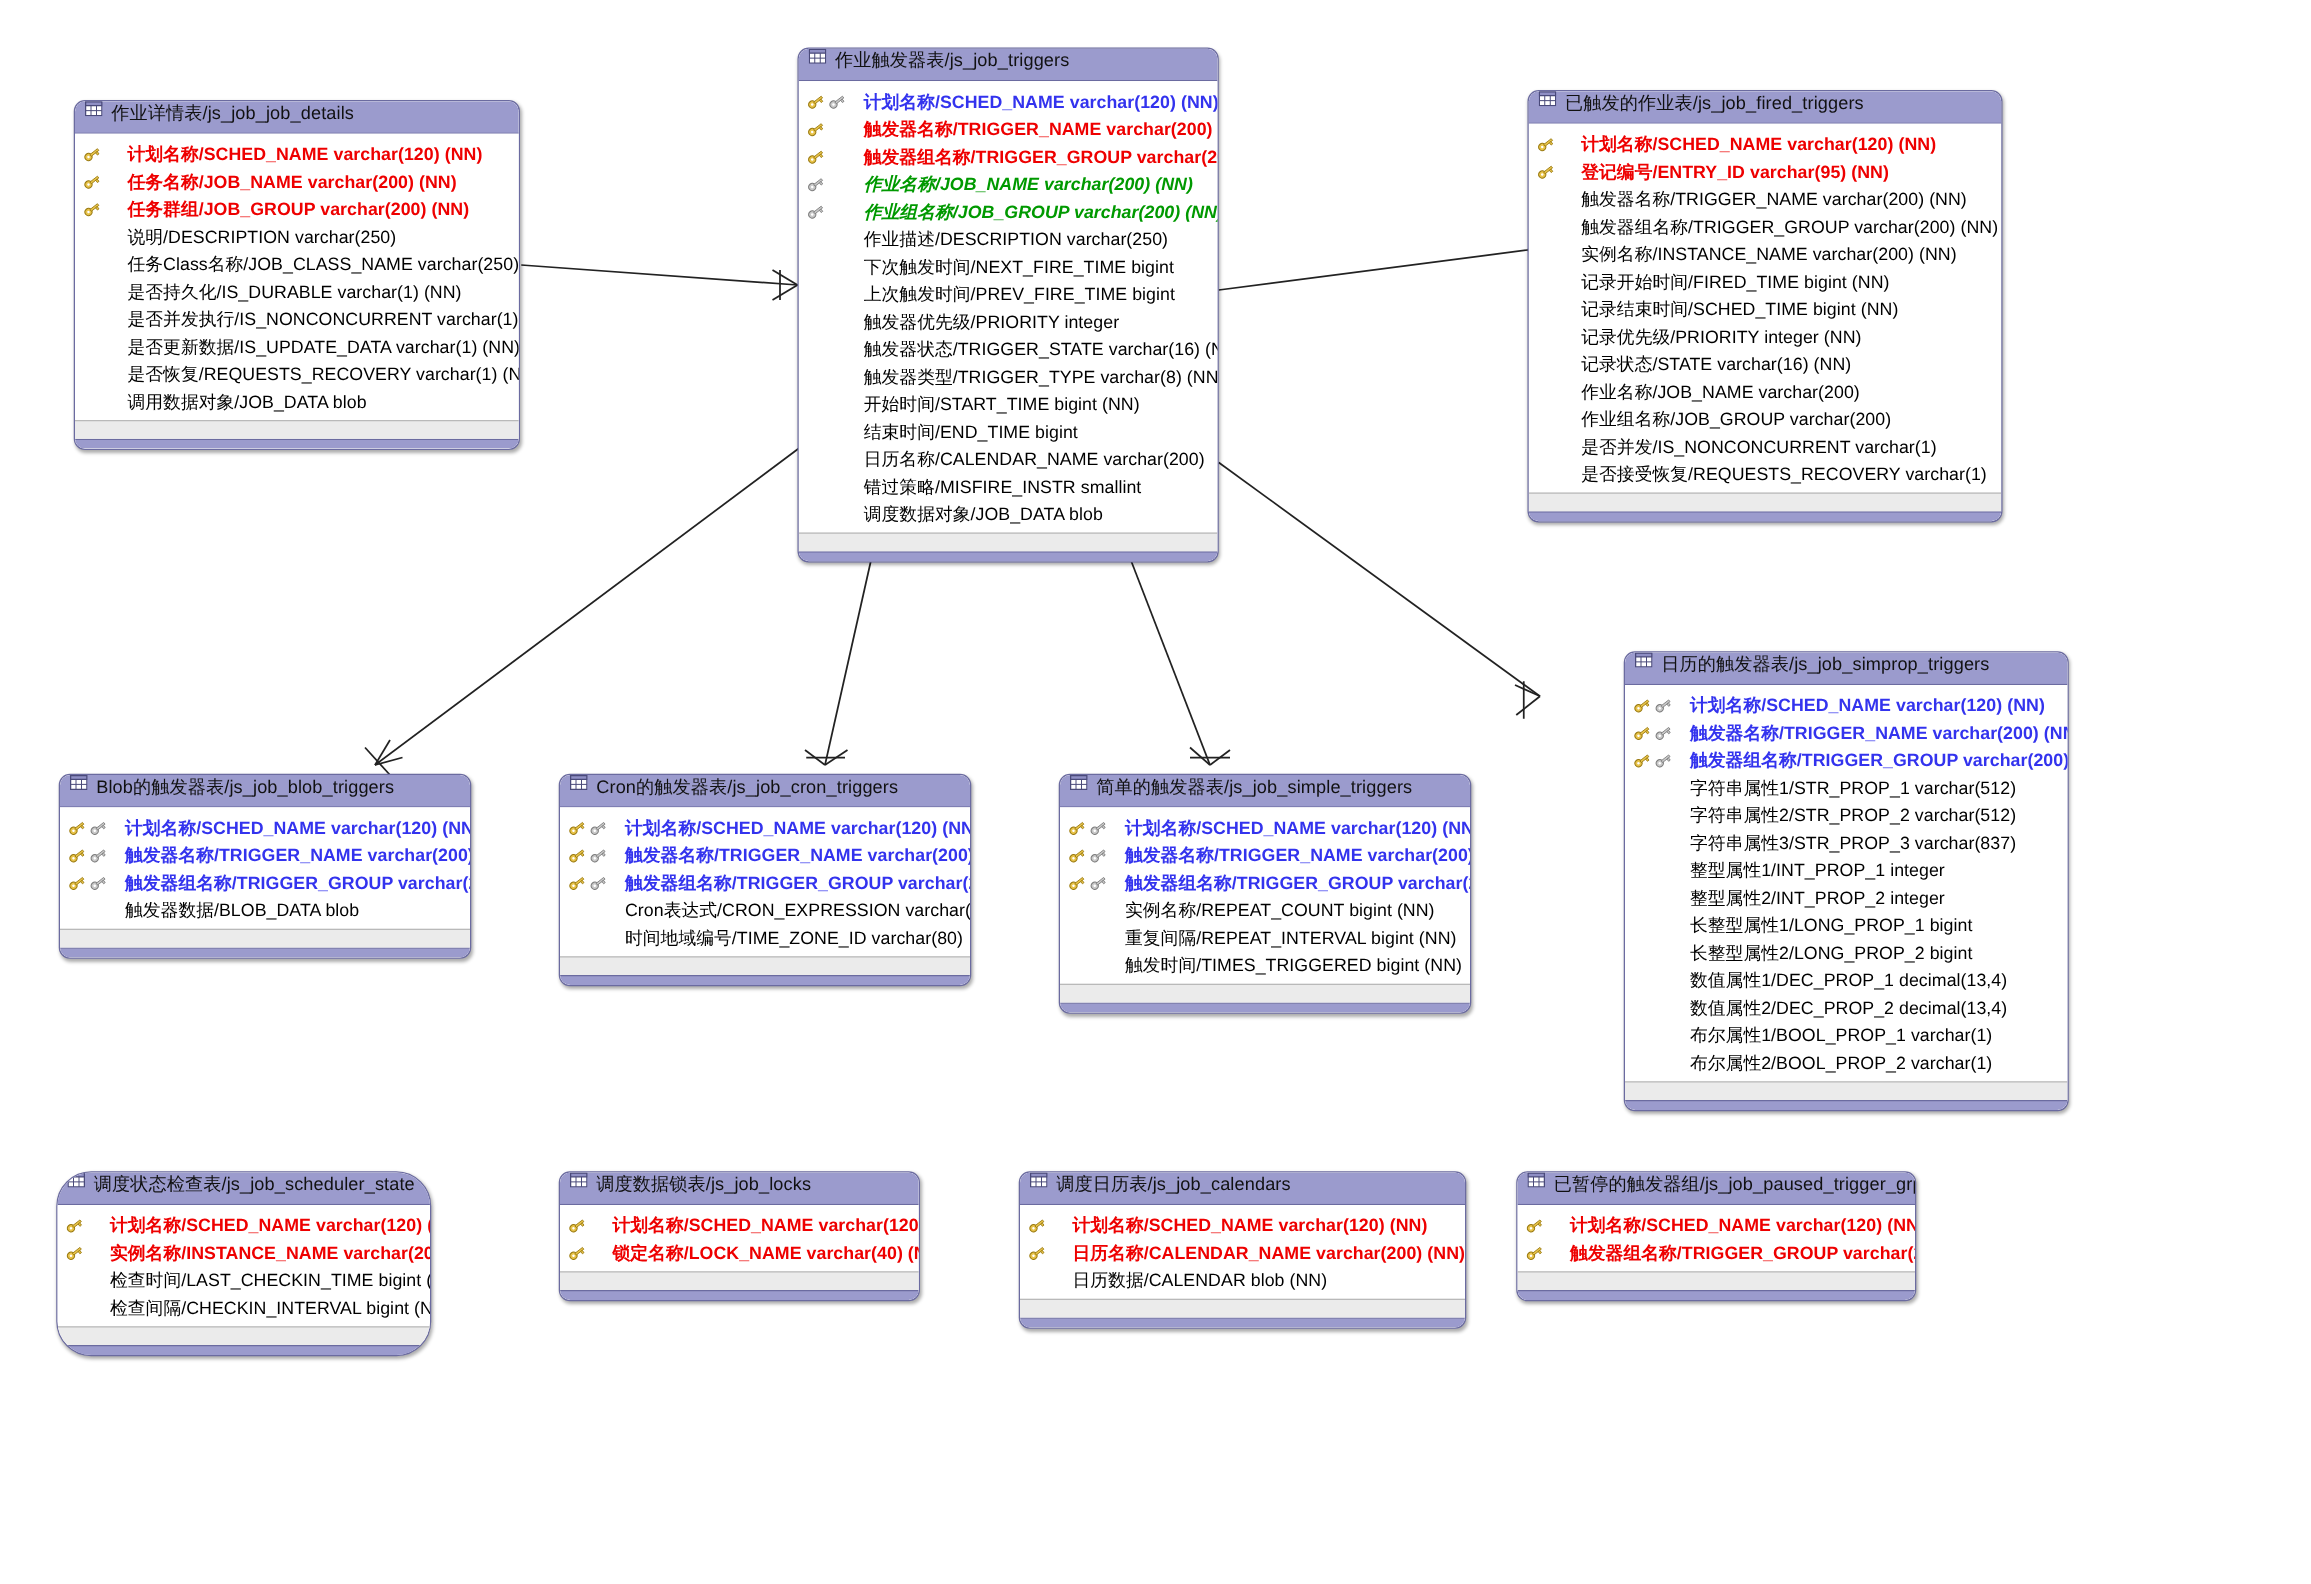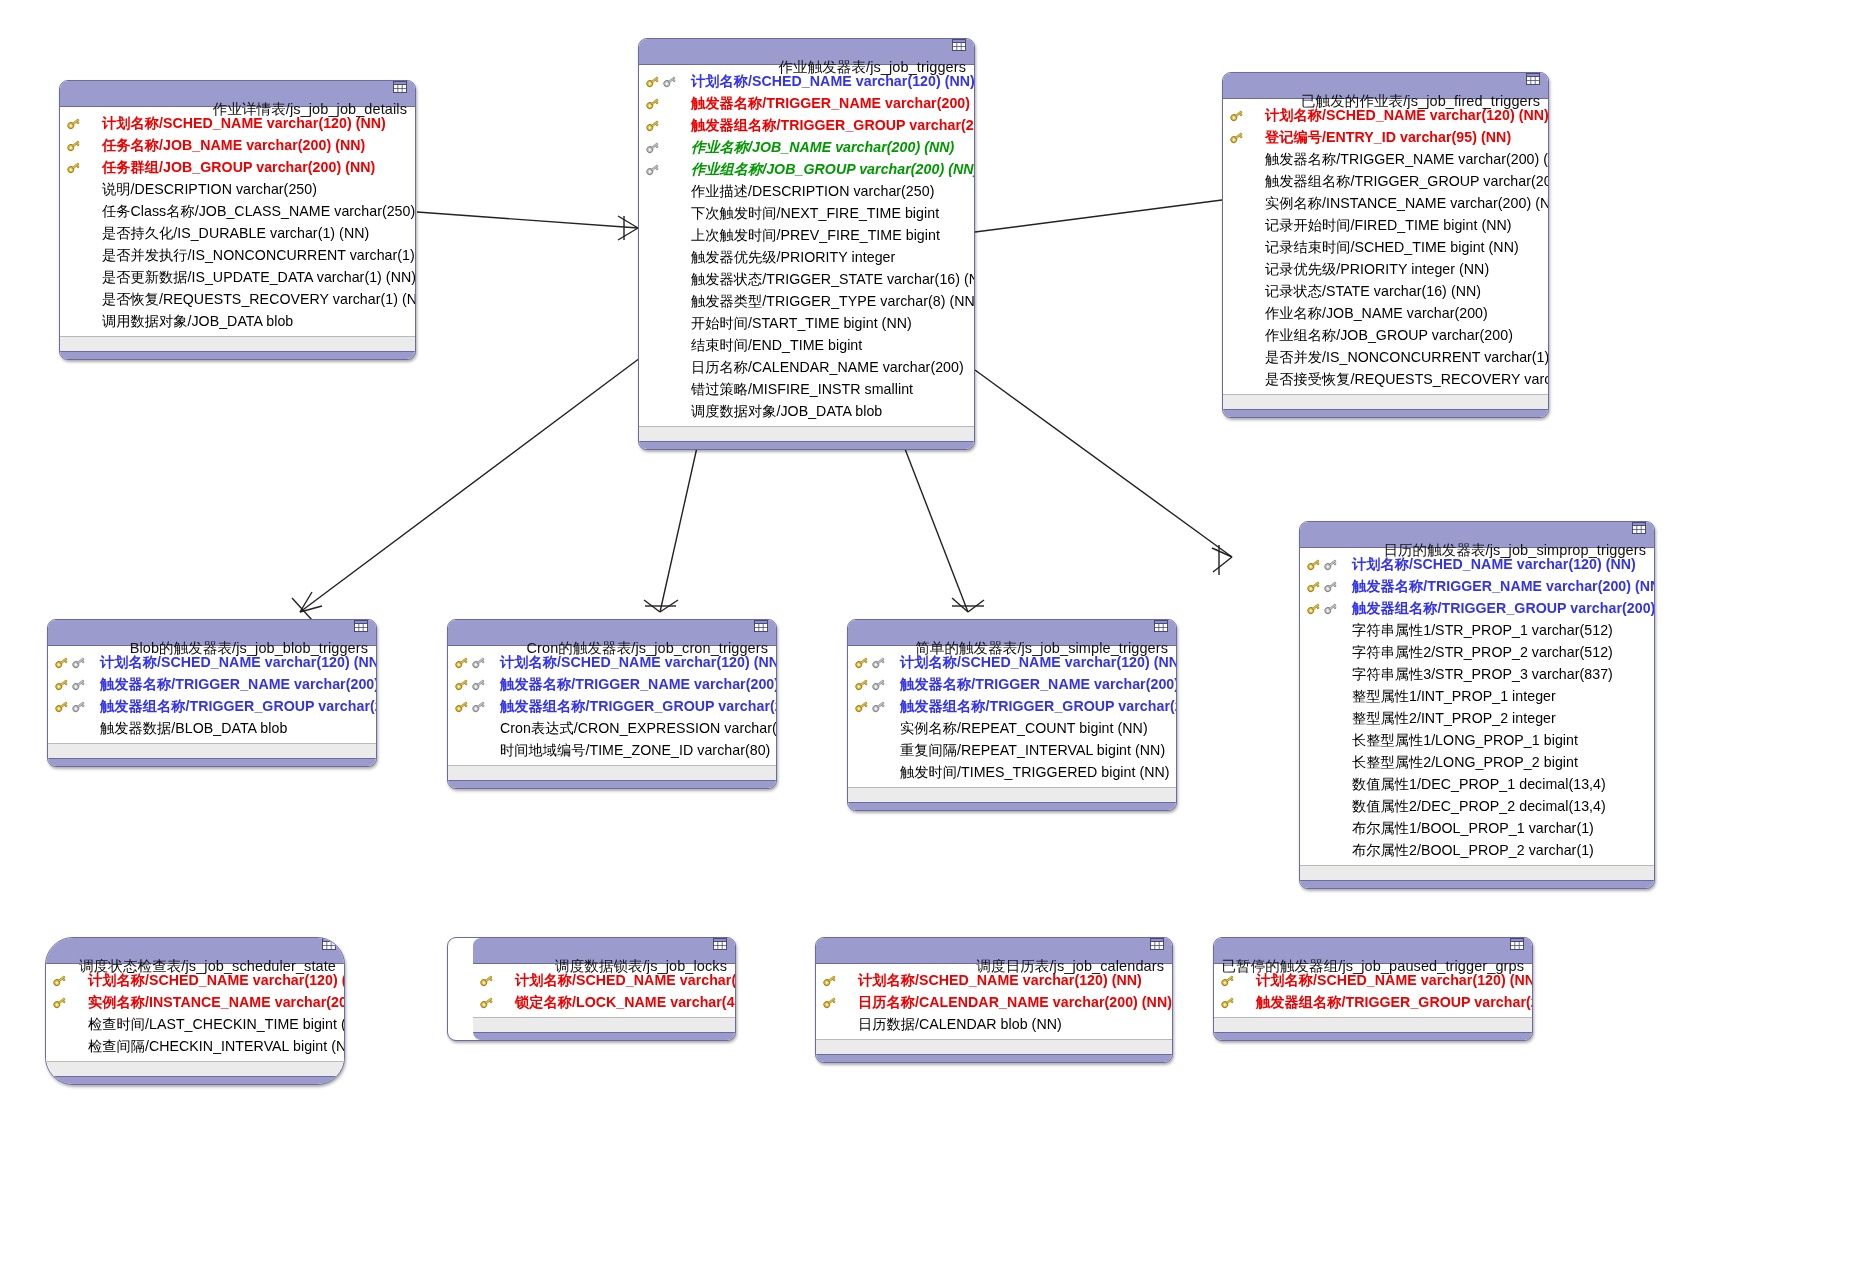--- a/index.html
+++ b/index.html
@@ -5,22 +5,22 @@
   html,body{margin:0;padding:0;background:#ffffff;}
   body{width:1849px;height:1267px;position:relative;overflow:hidden;
        font-family:"Liberation Sans","DejaVu Sans",sans-serif;}
   #canvas{position:absolute;left:0;top:0;width:1849px;height:1267px;}
   svg#links{position:absolute;left:0;top:0;width:1849px;height:1267px;pointer-events:none;}
 
   .entity{position:absolute;background:#ffffff;border:1px solid #6b6ba0;
           border-radius:9px;box-shadow:1px 2px 3px rgba(0,0,0,.33);
           box-sizing:border-box;overflow:hidden;}
   .ent-head{background:#9b9bcd;border-bottom:1px solid #6b6ba0;
-            height:25px;display:flex;align-items:flex-end;padding:0 8px;gap:7px;
-            border-radius:8px 8px 0 0;flex-direction:column;}
+            height:25px;display:flex;align-items:flex-start;padding:0 8px;gap:7px;
+            border-radius:8px 8px 0 0;}
   .tbl-icon{width:14px;height:12px;flex:0 0 auto;display:block;}
   .ent-title{font-size:14.5px;color:#111;white-space:nowrap;letter-spacing:.1px;}
   .ent-body{padding:5px 0 4px 0;background:#fff;}
   .attr{display:flex;align-items:center;height:22px;padding:0 10px 0 6px;white-space:nowrap;}
   .keycell{width:36px;flex:0 0 36px;display:flex;align-items:center;gap:2px;}
   .keycell.wide{width:46px;flex:0 0 46px;}
   .attr-txt{font-size:14.2px;color:#000;letter-spacing:.05px;}
   .c-red{color:#ee0000;font-weight:bold;}
   .c-blue{color:#3333ee;font-weight:bold;}
   .c-green{color:#009900;font-weight:bold;font-style:italic;}
@@ -290,21 +290,21 @@
           <span class="attr-txt c-black">错过策略/MISFIRE_INSTR smallint</span>
         </div>
         <div class="attr">
           <span class="keycell wide"></span>
           <span class="attr-txt c-black">调度数据对象/JOB_DATA blob</span>
         </div>
       </div>
       <div class="ent-foot"></div>
       <div class="ent-foot2"></div>
     </div>
-    <div class="entity" style="left: 1222px; top: 72px; width: 327px;">
+    <div class="entity" style="left: 1222px; top: 72px; width: 380px;">
       <div class="ent-head">
         <svg viewBox="0 0 14 12" class="tbl-icon">
           <rect x=".5" y=".5" width="13" height="11" fill="#ffffff" stroke="#4a4a7a"></rect>
           <rect x=".5" y=".5" width="13" height="3" fill="#8f8fc4" stroke="#4a4a7a"></rect>
           <line x1="4.8" y1="3.5" x2="4.8" y2="11.5" stroke="#4a4a7a" stroke-width=".8"></line>
           <line x1="9.2" y1="3.5" x2="9.2" y2="11.5" stroke="#4a4a7a" stroke-width=".8"></line>
           <line x1=".5" y1="7.5" x2="13.5" y2="7.5" stroke="#4a4a7a" stroke-width=".8"></line>
         </svg>
         <span class="ent-title">已触发的作业表/js_job_fired_triggers</span>
       </div>
@@ -810,21 +810,21 @@
           <span class="attr-txt c-black">检查时间/LAST_CHECKIN_TIME bigint (NN)</span>
         </div>
         <div class="attr">
           <span class="keycell"></span>
           <span class="attr-txt c-black">检查间隔/CHECKIN_INTERVAL bigint (NN)</span>
         </div>
       </div>
       <div class="ent-foot"></div>
       <div class="ent-foot2"></div>
     </div>
-    <div class="entity" style="left: 447px; top: 937px; width: 289px; padding-left: 25px;">
+    <div class="entity" style="left: 447px; top: 937px; width: 289px;">
       <div class="ent-head">
         <svg viewBox="0 0 14 12" class="tbl-icon">
           <rect x=".5" y=".5" width="13" height="11" fill="#ffffff" stroke="#4a4a7a"></rect>
           <rect x=".5" y=".5" width="13" height="3" fill="#8f8fc4" stroke="#4a4a7a"></rect>
           <line x1="4.8" y1="3.5" x2="4.8" y2="11.5" stroke="#4a4a7a" stroke-width=".8"></line>
           <line x1="9.2" y1="3.5" x2="9.2" y2="11.5" stroke="#4a4a7a" stroke-width=".8"></line>
           <line x1=".5" y1="7.5" x2="13.5" y2="7.5" stroke="#4a4a7a" stroke-width=".8"></line>
         </svg>
         <span class="ent-title">调度数据锁表/js_job_locks</span>
       </div>

